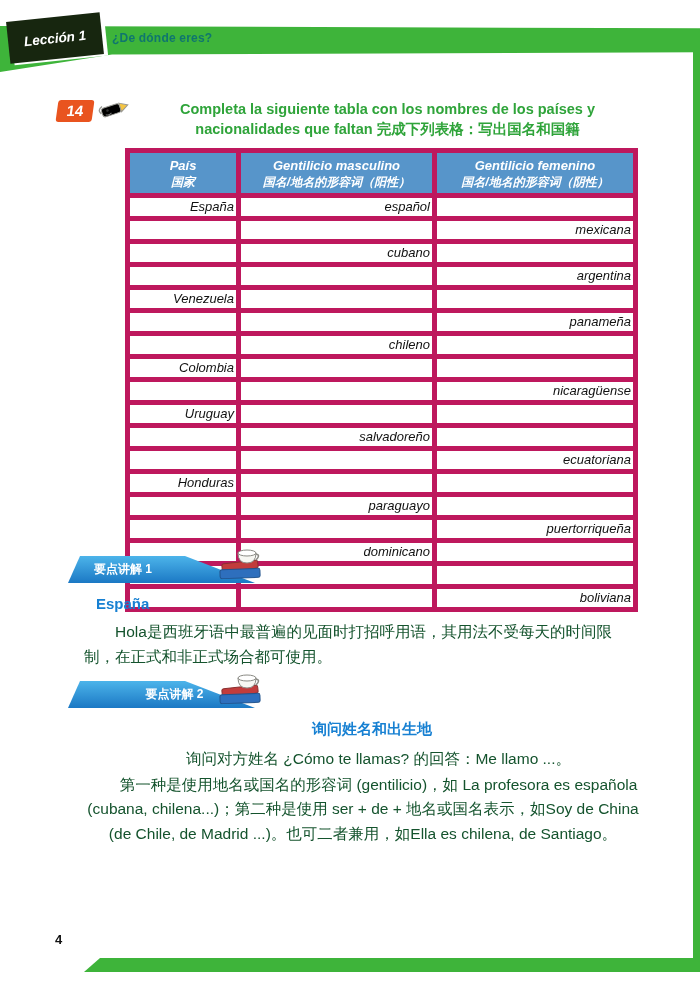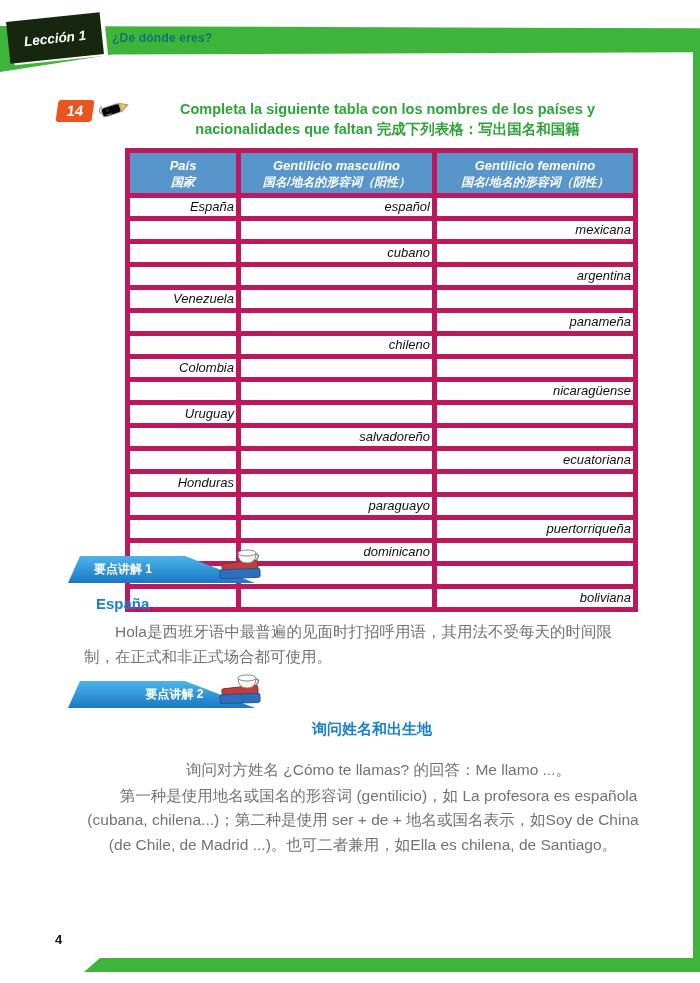--- a/index.html
+++ b/index.html
@@ -81,24 +81,24 @@
     clip-path:polygon(12px 0,117px 0,187px 100%,0 100%);
     color:#fff;font-weight:bold;font-size:12px;line-height:27px;
     padding-left:26px;box-sizing:border-box;
   }
   .books-icon{position:absolute;left:150px;top:-13px;z-index:2;}
   .subtitle{
     margin:12px 0 0 28px;color:#1780d2;font-size:15px;font-weight:bold;
   }
   .explain p{
     margin:8px 0 0 16px;width:558px;
-    font-size:15.5px;line-height:24.5px;text-indent:2em;color:#737373;
+    font-size:15.5px;line-height:24.5px;text-indent:2em;color:#14532d;
   }
   .explain-2 p{margin-top:1px;}
-  .explain-2 p:first-of-type{margin-top:19px;}
+  .explain-2 p:first-of-type{margin-top:8px;}
 
   .page-number{
     position:absolute;left:55px;top:932px;font-weight:bold;font-size:13px;color:#111;
   }
 </style>
 </head>
 <body>
 
 <div class="green-band"></div>
 <div class="lesson-tab">

